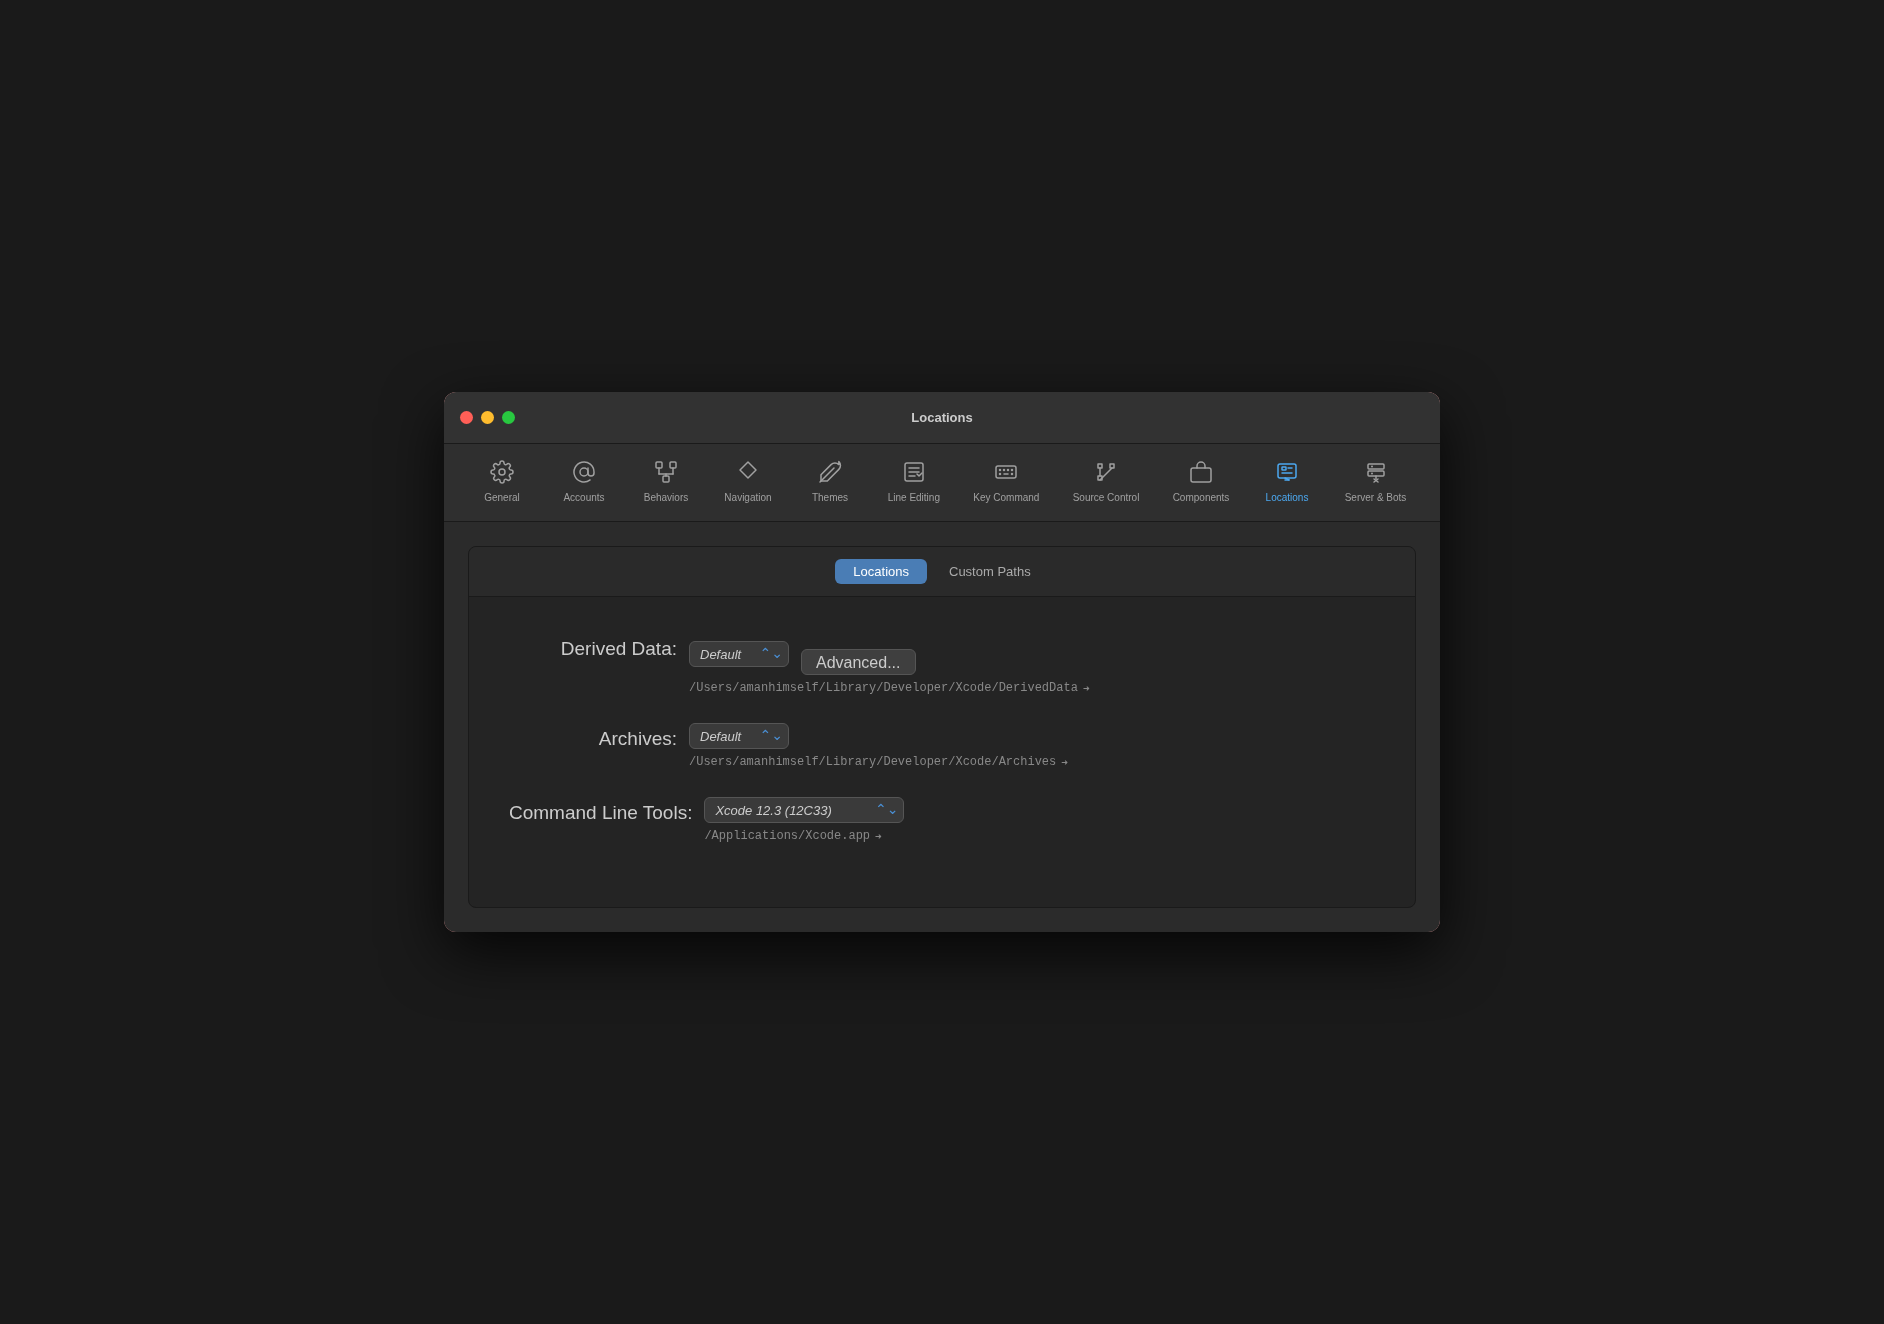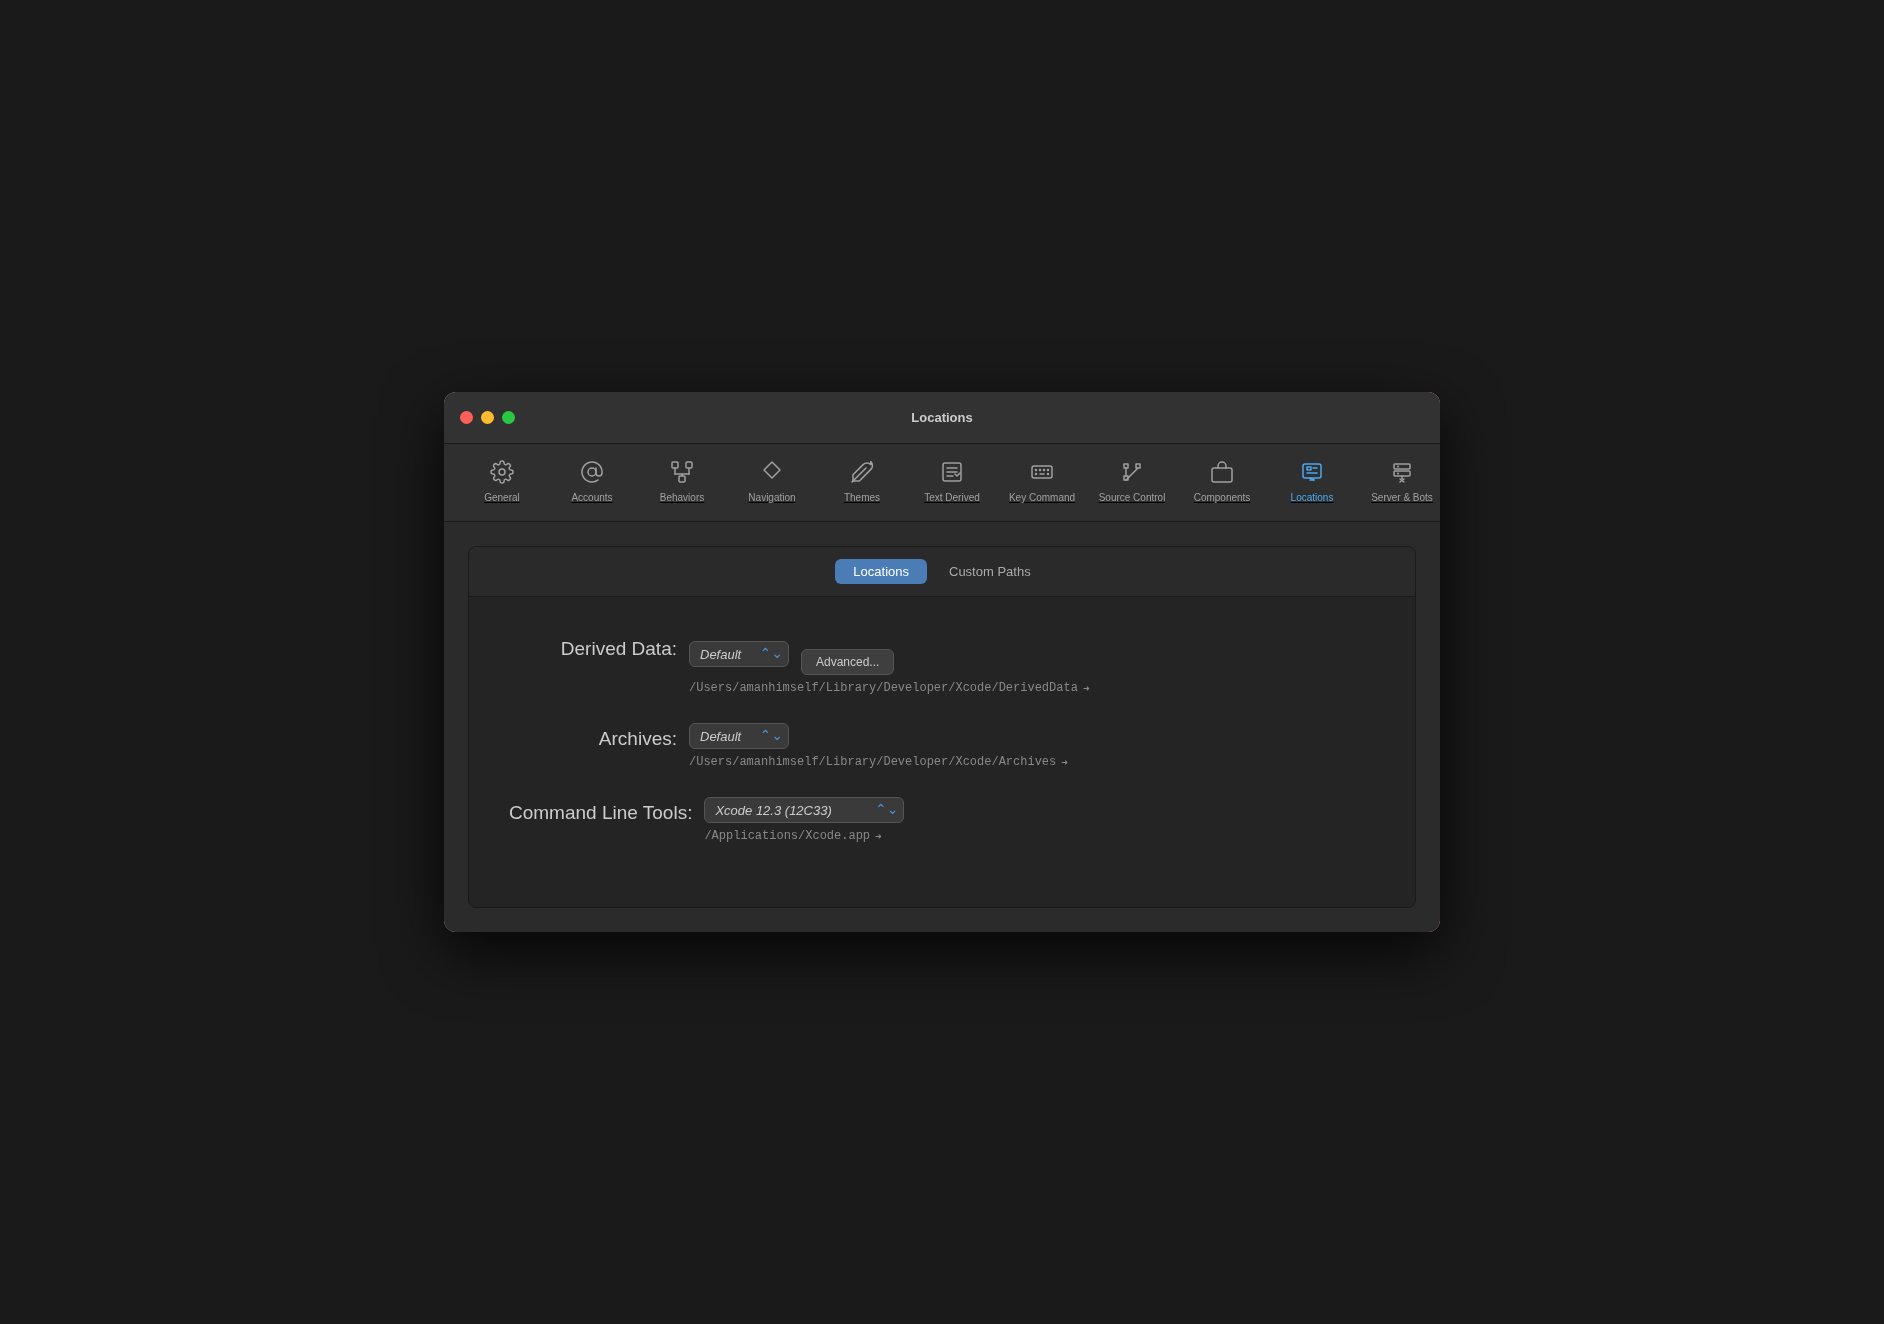--- a/index.html
+++ b/index.html
@@ -45,23 +45,22 @@
     .window-title {
       color: #cccccc;
       font-size: 13px;
       font-weight: 600;
     }
     .toolbar {
       background: #2f2f2f;
       padding: 10px 20px 12px;
       display: flex;
       align-items: flex-start;
-      gap: 14px;
+      gap: 6px;
       border-bottom: 1px solid #1a1a1a;
-      text-decoration: underline;
     }
     .toolbar-item {
       display: flex;
       flex-direction: column;
       align-items: center;
       gap: 4px;
       padding: 6px 14px;
       border-radius: 6px;
       cursor: pointer;
       min-width: 76px;
@@ -180,21 +179,21 @@
     }
     .sub-path-arrow {
       color: #888888;
       font-size: 11px;
     }
     .advanced-btn {
       background: #3f3f3f;
       border: 1px solid #555;
       border-radius: 6px;
       color: #cccccc;
-      font-size: 12px;
+      font-size: 16px;
       padding: 4px 14px;
       cursor: pointer;
       height: 26px;
       white-space: nowrap;
       margin-top: 16px;
     }
     .toolbar-icon svg {
       width: 24px;
       height: 24px;
       fill: none;
@@ -275,21 +274,21 @@
     <div class="toolbar-item">
       <span class="toolbar-icon">
         <svg viewBox="0 0 24 24" stroke-linecap="round" stroke-linejoin="round">
           <rect x="3" y="3" width="18" height="18" rx="2"></rect>
           <line x1="7" y1="8" x2="17" y2="8"></line>
           <line x1="7" y1="12" x2="17" y2="12"></line>
           <line x1="7" y1="16" x2="13" y2="16"></line>
           <path d="M15 14l2 2 3-3" stroke-width="1.5"></path>
         </svg>
       </span>
-      <span class="toolbar-label">Text Derived</span>
+      <span class="toolbar-label">Line Editing</span>
     </div>
 
     <div class="toolbar-item">
       <span class="toolbar-icon">
         <svg viewBox="0 0 24 24" stroke-linecap="round" stroke-linejoin="round">
           <rect x="2" y="6" width="20" height="12" rx="2"></rect>
           <line x1="6" y1="10" x2="6" y2="10"></line>
           <line x1="10" y1="10" x2="10" y2="10"></line>
           <line x1="14" y1="10" x2="14" y2="10"></line>
           <line x1="18" y1="10" x2="18" y2="10"></line>

